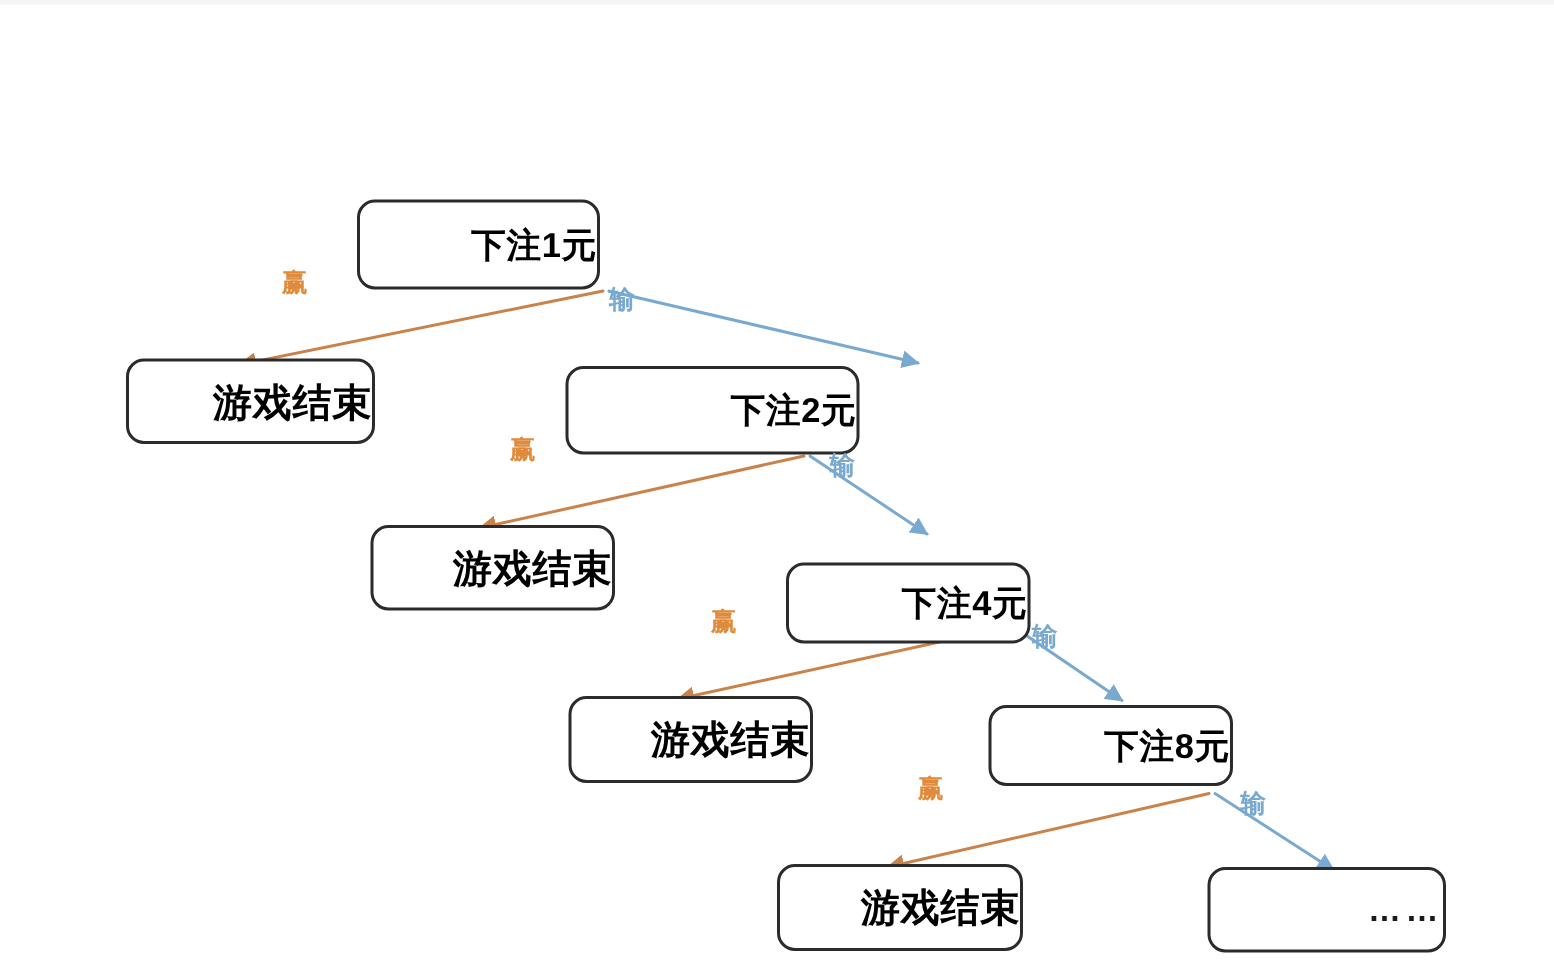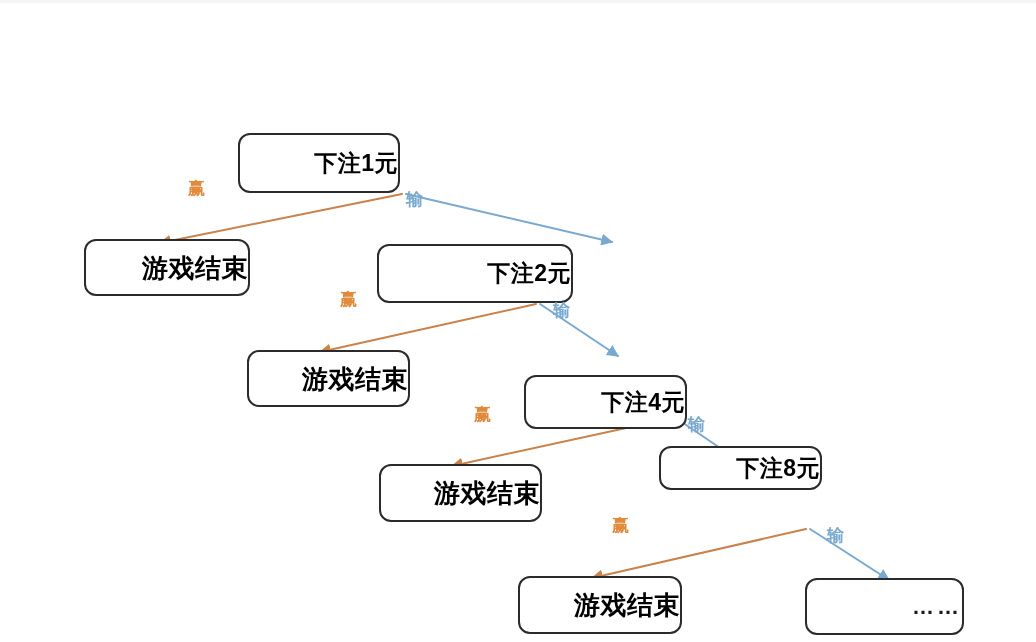--- a/index.html
+++ b/index.html
@@ -112,21 +112,21 @@
       </div>
       <div class="node terminal" style="left: 247px; top: 350px; width: 163px; height: 57px;">
         <span class="node-label">游戏结束</span>
       </div>
       <div class="node" style="left: 524px; top: 359px; width: 163px; height: 54px; margin-top: 16px;">
         <span class="node-label">下注4元</span>
       </div>
       <div class="node terminal" style="left: 379px; top: 464px; width: 163px; height: 58px;">
         <span class="node-label">游戏结束</span>
       </div>
-      <div class="node" style="left: 659px; top: 446px; width: 163px; height: 44px;">
+      <div class="node" style="left: 659px; top: 470px; width: 163px; height: 54px;">
         <span class="node-label">下注8元</span>
       </div>
       <div class="node terminal" style="left: 518px; top: 576px; width: 164px; height: 58px;">
         <span class="node-label">游戏结束</span>
       </div>
       <div class="node ellipsis" style="left: 805px; top: 578px; width: 159px; height: 57px;">
         <span class="node-label">……</span>
       </div>
     </div>
   <div id="label-layer">

